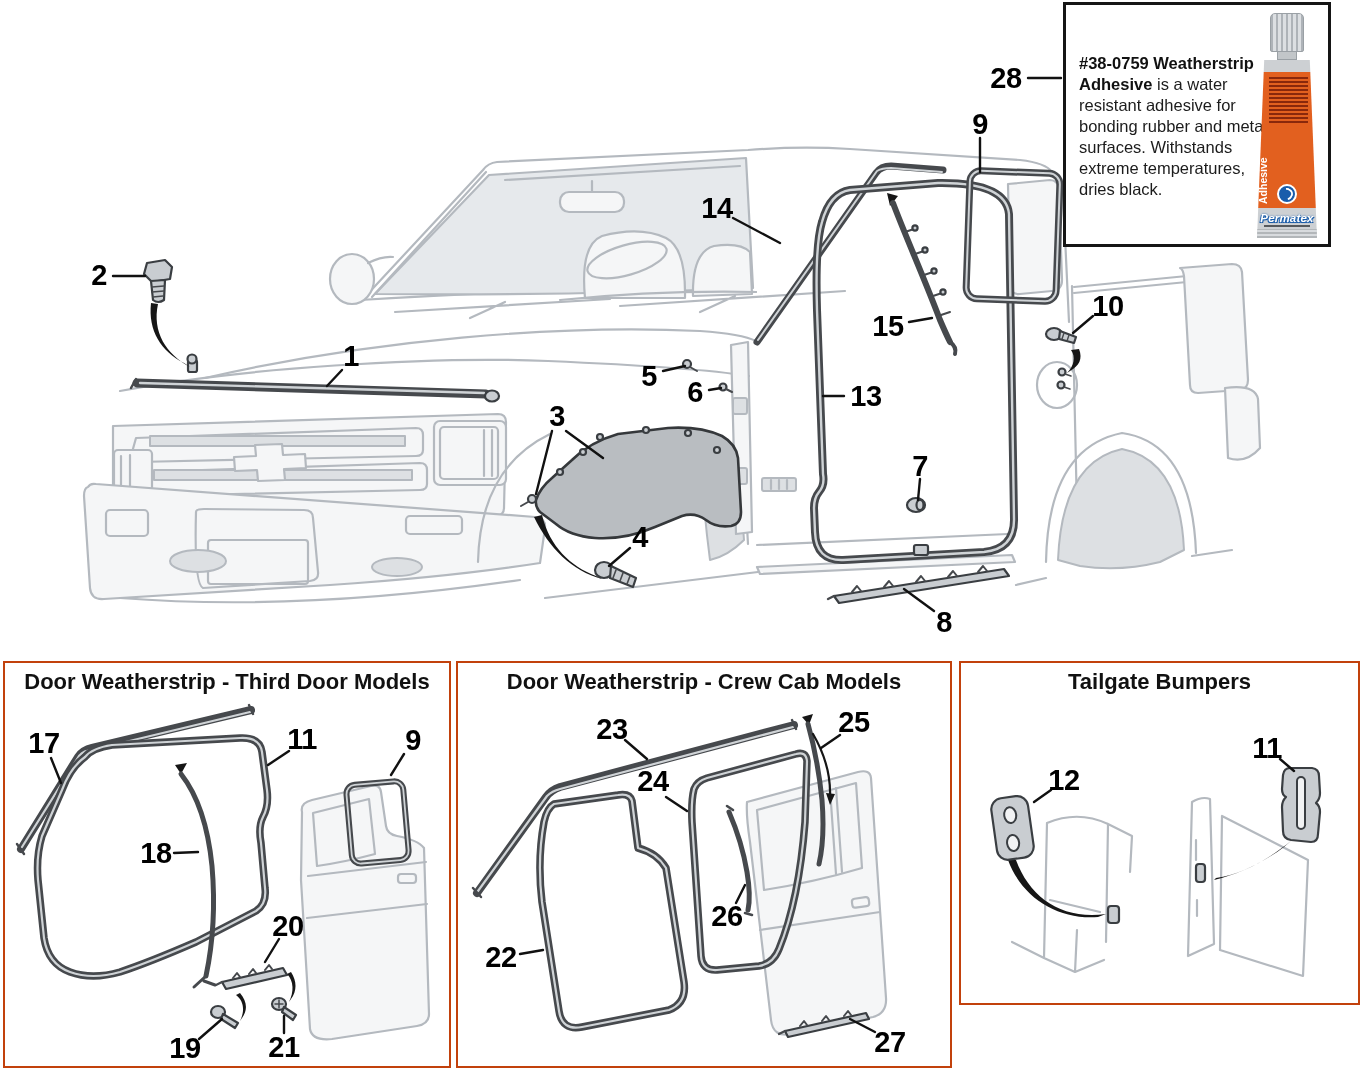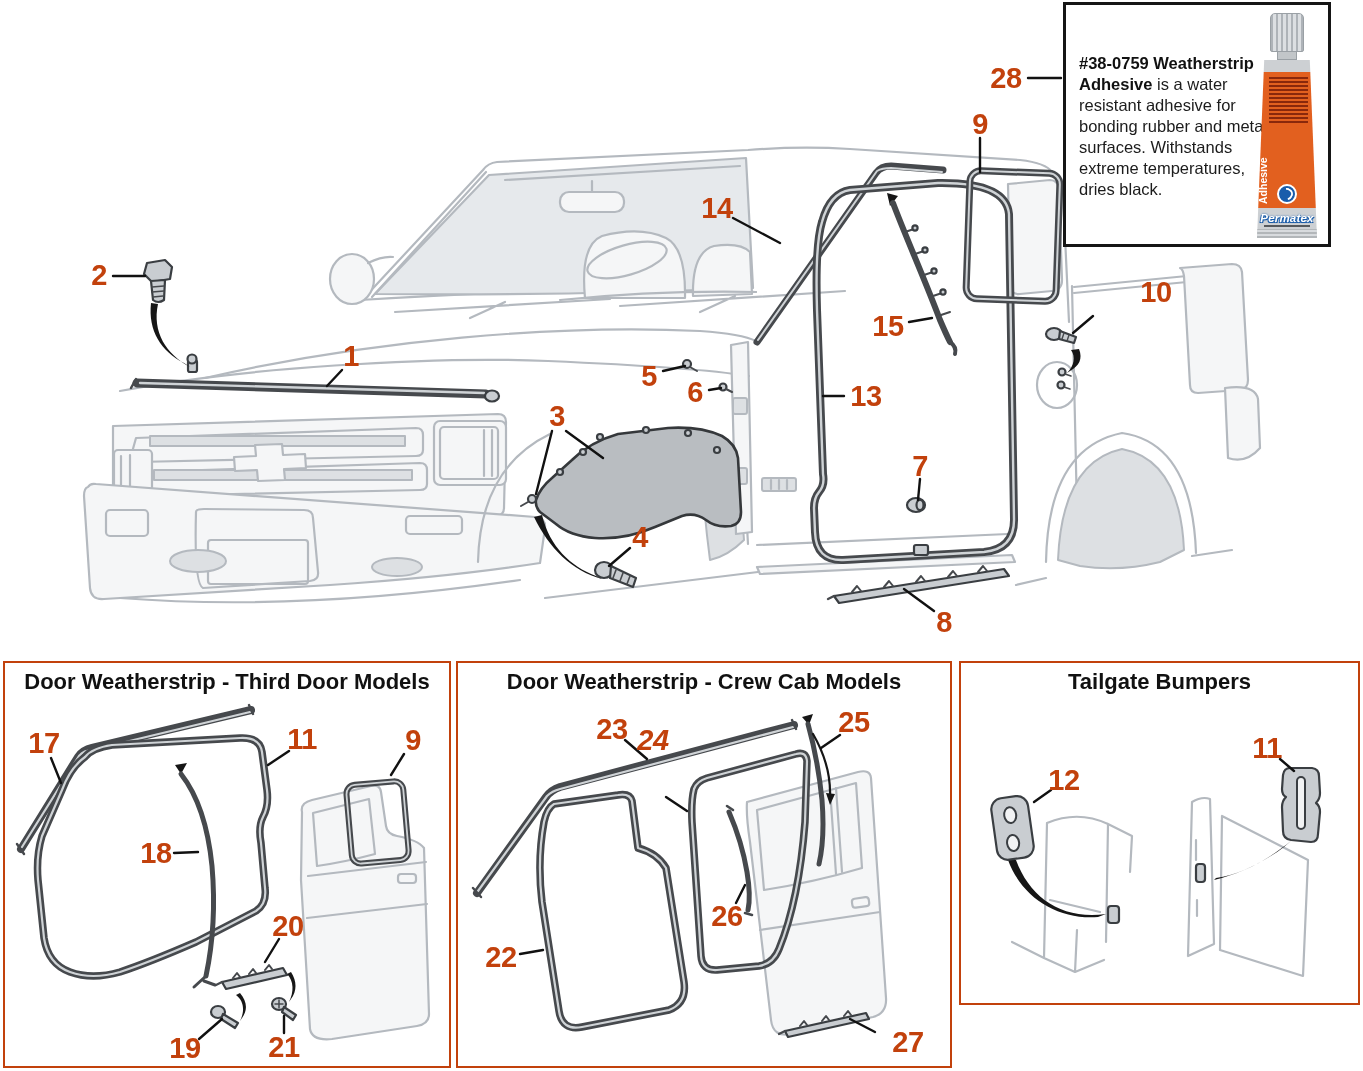--- a/index.html
+++ b/index.html
@@ -37,21 +37,21 @@
               border-left-color:transparent;border-bottom-color:transparent;transform:rotate(35deg);}
   .tube-brand{position:absolute;bottom:14px;left:0;width:100%;text-align:center;font-style:italic;font-weight:bold;
               font-size:11.5px;color:#fff;letter-spacing:0.2px;
               text-shadow:0 0 2px #1a5dab,1px 1px 0 #1a5dab,-1px 1px 0 #1a5dab;}
   .crimp{position:absolute;bottom:0;left:0;width:100%;height:9px;
          background:repeating-linear-gradient(0deg,#b2b6b9 0 2px,#d8dbde 2px 4px);}
   .netwt{position:absolute;bottom:11px;left:12%;right:12%;height:2px;background:#55595d;}
   
   #leaders{position:absolute;left:0;top:0;z-index:4;pointer-events:none;}
   #callout-layer{position:absolute;left:0;top:0;width:100%;height:100%;z-index:5;pointer-events:none;}
-  .co{position:absolute;transform:translate(-50%,-50%);font-weight:bold;font-size:29px;color:#c2410c;
+  .co{position:absolute;transform:translate(-50%,-50%);font-weight:bold;font-size:29px;color:#000000;
       line-height:1;letter-spacing:-0.5px;}
 </style>
 </head>
 <body>
 
 <div class="canvas">
 
   <svg class="art" width="1363" height="1071" viewBox="0 0 1363 1071">
     <defs></defs>
     <style>
@@ -397,34 +397,34 @@
   <div id="callout-layer">
       <span class="co" style="left: 351px; top: 356px;">1</span>
       <span class="co" style="left: 99px; top: 275px;">2</span>
       <span class="co" style="left: 557px; top: 416px;">3</span>
       <span class="co" style="left: 640px; top: 537px;">4</span>
       <span class="co" style="left: 649px; top: 376px;">5</span>
       <span class="co" style="left: 695px; top: 392px;">6</span>
       <span class="co" style="left: 920px; top: 466px;">7</span>
       <span class="co" style="left: 944px; top: 622px;">8</span>
       <span class="co" style="left: 980px; top: 124px;">9</span>
-      <span class="co" style="left: 1108px; top: 292px; margin-left: 48px;">10</span>
+      <span class="co" style="left: 1108px; top: 306px;">10</span>
       <span class="co" style="left: 866px; top: 396px;">13</span>
       <span class="co" style="left: 717px; top: 208px;">14</span>
       <span class="co" style="left: 888px; top: 326px;">15</span>
       <span class="co" style="left: 1006px; top: 78px;">28</span>
       <span class="co" style="left: 44px; top: 743px;">17</span>
       <span class="co" style="left: 302px; top: 739px;">11</span>
       <span class="co" style="left: 413px; top: 740px;">9</span>
       <span class="co" style="left: 156px; top: 853px;">18</span>
       <span class="co" style="left: 288px; top: 926px;">20</span>
       <span class="co" style="left: 185px; top: 1048px;">19</span>
       <span class="co" style="left: 284px; top: 1047px;">21</span>
       <span class="co" style="left: 612px; top: 729px;">23</span>
       <span class="co" style="left: 854px; top: 722px;">25</span>
-      <span class="co" style="left: 653px; top: 740px; font-style: italic;">24</span>
+      <span class="co" style="left: 653px; top: 781px;">24</span>
       <span class="co" style="left: 727px; top: 916px;">26</span>
       <span class="co" style="left: 501px; top: 957px;">22</span>
-      <span class="co" style="left: 890px; top: 1042px; margin-left: 18px;">27</span>
+      <span class="co" style="left: 890px; top: 1042px;">27</span>
       <span class="co" style="left: 1064px; top: 780px;">12</span>
       <span class="co" style="left: 1267px; top: 748px;">11</span>
     </div>
 </div>
 
 </body></html>

